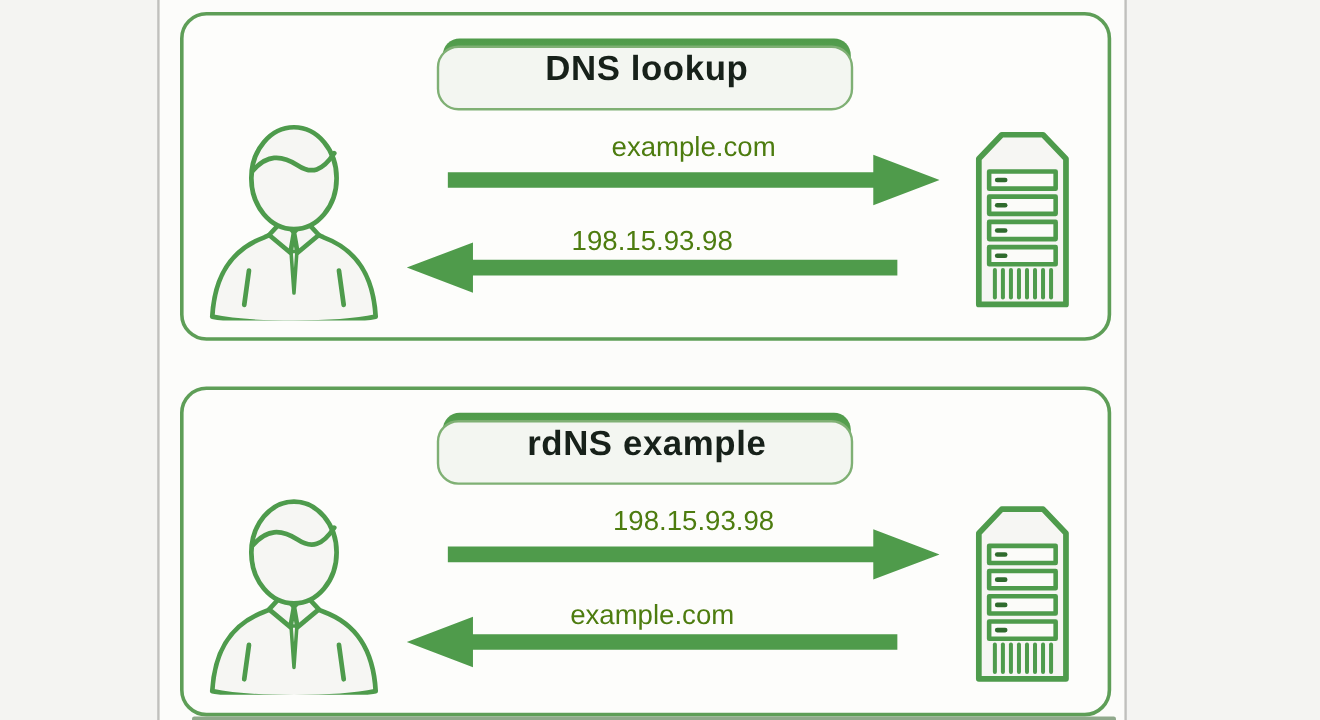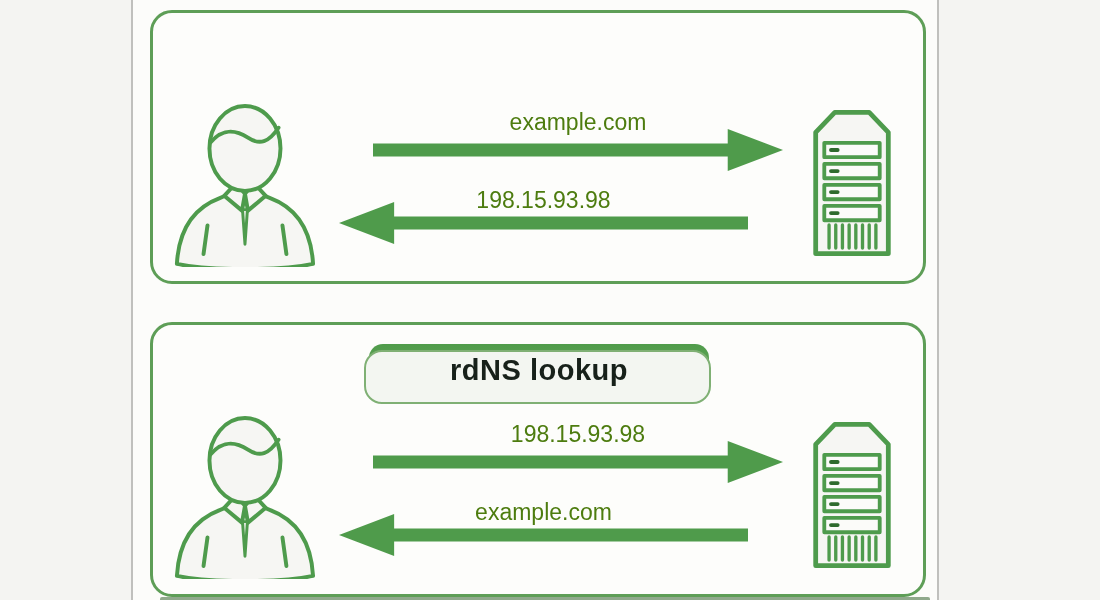--- a/index.html
+++ b/index.html
@@ -59,20 +59,23 @@
     background:#90a98c; border-radius:2px 2px 0 0;
   }
 </style>
 </head>
 <body>
 
 <div class="stage">
   <div class="page"></div>
 
   <div class="panel top">
+    <div class="badge">
+      <span class="badge-title">DNS lookup</span>
+    </div>
 
     <div class="person">
       <svg viewBox="0 0 150 170" fill="none" stroke="#4e9b4c" stroke-width="4" stroke-linecap="round" stroke-linejoin="round">
         <path d="M 8 167 C 10 131 25 110 52 100 C 61 97 66 92 68 86 L 86 86 C 88 92 93 97 102 100 C 129 110 144 131 146 167 C 112 174 42 174 8 167 Z" fill="#f6f6f3"></path>
         <path d="M 68 85 L 56 98 L 74 113 L 77 96 Z" fill="#f6f6f3"></path>
         <path d="M 86 85 L 98 98 L 80 113 L 77 96 Z" fill="#f6f6f3"></path>
         <path d="M 74.5 112 L 77 147 L 79.5 112 Z" stroke-width="3"></path>
         <path d="M 39 128 L 35 157"></path>
         <path d="M 115 128 L 119 157"></path>
         <ellipse cx="77" cy="50" rx="36" ry="43" fill="#f6f6f3"></ellipse>
@@ -114,21 +117,21 @@
             <path d="M 56 124 L 56 148"></path>
           <path d="M 63 124 L 63 148"></path>
             <path d="M 70 124 L 70 148"></path>
         </g>
       </svg>
     </div>
   </div>
 
   <div class="panel bottom">
     <div class="badge">
-      <span class="badge-title">rdNS lookup</span>
+      <span class="badge-title">rdNS example</span>
     </div>
 
     <div class="person">
       <svg viewBox="0 0 150 170" fill="none" stroke="#4e9b4c" stroke-width="4" stroke-linecap="round" stroke-linejoin="round">
         <path d="M 8 167 C 10 131 25 110 52 100 C 61 97 66 92 68 86 L 86 86 C 88 92 93 97 102 100 C 129 110 144 131 146 167 C 112 174 42 174 8 167 Z" fill="#f6f6f3"></path>
         <path d="M 68 85 L 56 98 L 74 113 L 77 96 Z" fill="#f6f6f3"></path>
         <path d="M 86 85 L 98 98 L 80 113 L 77 96 Z" fill="#f6f6f3"></path>
         <path d="M 74.5 112 L 77 147 L 79.5 112 Z" stroke-width="3"></path>
         <path d="M 39 128 L 35 157"></path>
         <path d="M 115 128 L 119 157"></path>

